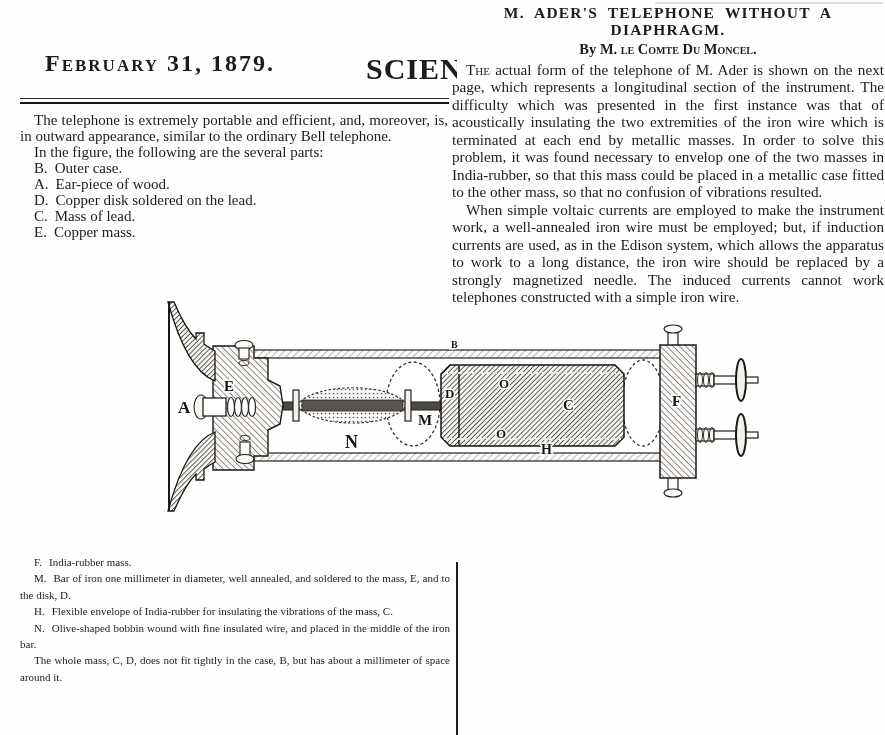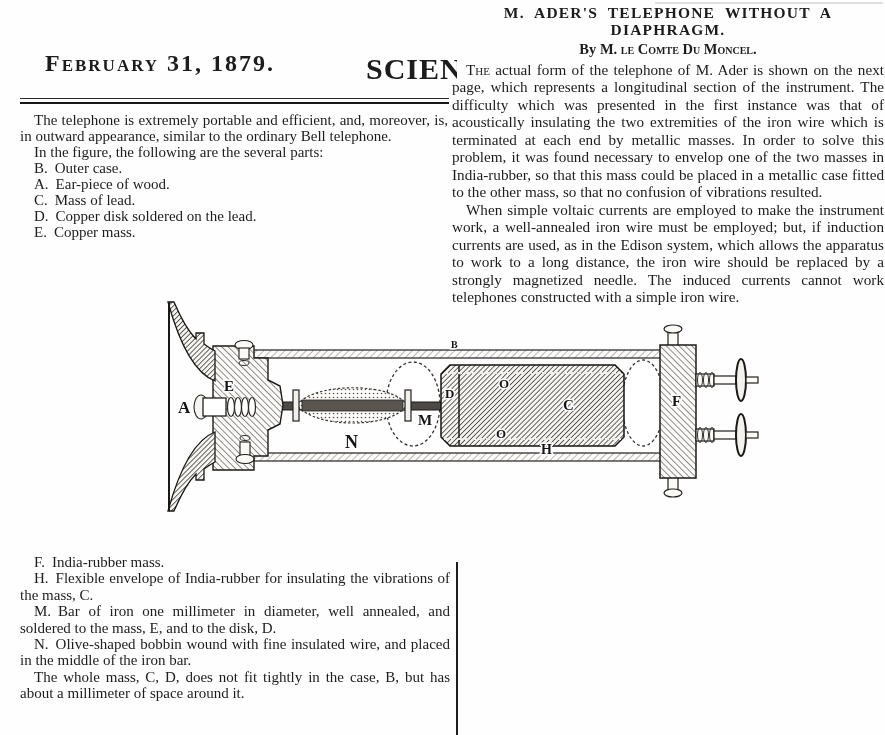--- a/index.html
+++ b/index.html
@@ -11,21 +11,21 @@
   .abs{position:absolute;}
   
   .artifact{left:655px;top:2px;width:228px;height:0;border-top:2px solid #e0e0e0;}
   .date{left:45px;top:50px;font-size:24px;font-weight:bold;font-variant:small-caps;letter-spacing:2px;}
   .masthead-clip{left:366px;top:52px;width:91px;height:40px;overflow:hidden;white-space:nowrap;}
   .masthead-clip span{font-size:30px;font-weight:bold;letter-spacing:1px;margin-top:44px;}
   .double-rule{left:20px;top:98px;width:429px;height:3px;border-top:1.5px solid #2a2a2a;border-bottom:2px solid #161616;}
   
   .col-left{left:20px;top:112px;width:428px;font-size:15px;line-height:16px;}
   .col-right{left:452px;top:4px;width:432px;font-size:15.2px;line-height:17.5px;}
-  .col-bottom{left:20px;top:554px;width:430px;font-size:15px;line-height:16.4px;}
+  .col-bottom{left:20px;top:554px;width:430px;font-size:11px;line-height:16.4px;}
   p{margin:0;}
   .just{text-align:justify;}
   .ind{text-indent:14px;}
   .part{text-indent:14px;}
   .pk{margin-right:7px;}
   .sc{font-variant:small-caps;}
   .title{font-size:15.5px;font-weight:bold;text-align:center;line-height:17px;letter-spacing:1.2px;word-spacing:5px;}
   .byline{font-size:14.5px;font-weight:bold;text-align:center;margin:3px 0 2px 0;}
   .v-divider{left:456px;top:562px;width:2px;height:173px;background:#1d1d1d;}
   .figure-wrap{left:156px;top:288px;width:615px;height:248px;}
@@ -45,22 +45,22 @@
     <span>SCIEN</span>
   </div>
 
   <div class="abs double-rule"></div>
 
   <div class="abs col-left">
     <p class="just ind">The telephone is extremely portable and efficient, and, moreover, is, in outward appearance, similar to the ordinary Bell telephone.</p>
     <p class="ind">In the figure, the following are the several parts:</p>
     <p class="part"><span class="pk">B.</span><span>Outer case.</span></p>
     <p class="part"><span class="pk">A.</span><span>Ear-piece of wood.</span></p>
+    <p class="part"><span class="pk">D.</span><span>Copper disk soldered on the lead.</span></p>
     <p class="part"><span class="pk">C.</span><span>Mass of lead.</span></p>
-    <p class="part"><span class="pk">D.</span><span>Copper disk soldered on the lead.</span></p>
     <p class="part"><span class="pk">E.</span><span>Copper mass.</span></p>
   </div>
 
   <div class="abs col-right">
     <div class="title">
       <div>M. ADER'S TELEPHONE WITHOUT A</div>
       <div>DIAPHRAGM.</div>
     </div>
     <div class="byline">
       <span>By M.</span>
@@ -163,21 +163,21 @@
     <text class="lbl" x="343" y="100" font-size="13">O</text>
     <text class="lbl" x="407" y="122" font-size="15">C</text>
     <text class="lbl" x="340" y="150" font-size="13">O</text>
     <text class="lbl" x="385" y="166" font-size="14">H</text>
     <text class="lbl" x="516" y="118" font-size="15">F</text>
   </svg>
   </div>
 
   <div class="abs col-bottom">
     <p class="part just"><span class="pk">F.</span><span>India-rubber mass.</span></p>
+    <p class="part just"><span class="pk">M.</span><span>Bar of iron one millimeter in diameter, well annealed, and soldered to the mass, E, and to the disk, D.</span></p>
     <p class="part just"><span class="pk">H.</span><span>Flexible envelope of India-rubber for insulating the vibrations of the mass, C.</span></p>
-    <p class="part just"><span class="pk">M.</span><span>Bar of iron one millimeter in diameter, well annealed, and soldered to the mass, E, and to the disk, D.</span></p>
     <p class="part just"><span class="pk">N.</span><span>Olive-shaped bobbin wound with fine insulated wire, and placed in the middle of the iron bar.</span></p>
     <p class="just ind">The whole mass, C, D, does not fit tightly in the case, B, but has about a millimeter of space around it.</p>
   </div>
 
   <div class="abs v-divider"></div>
 
 </div>
 
 </body></html>

